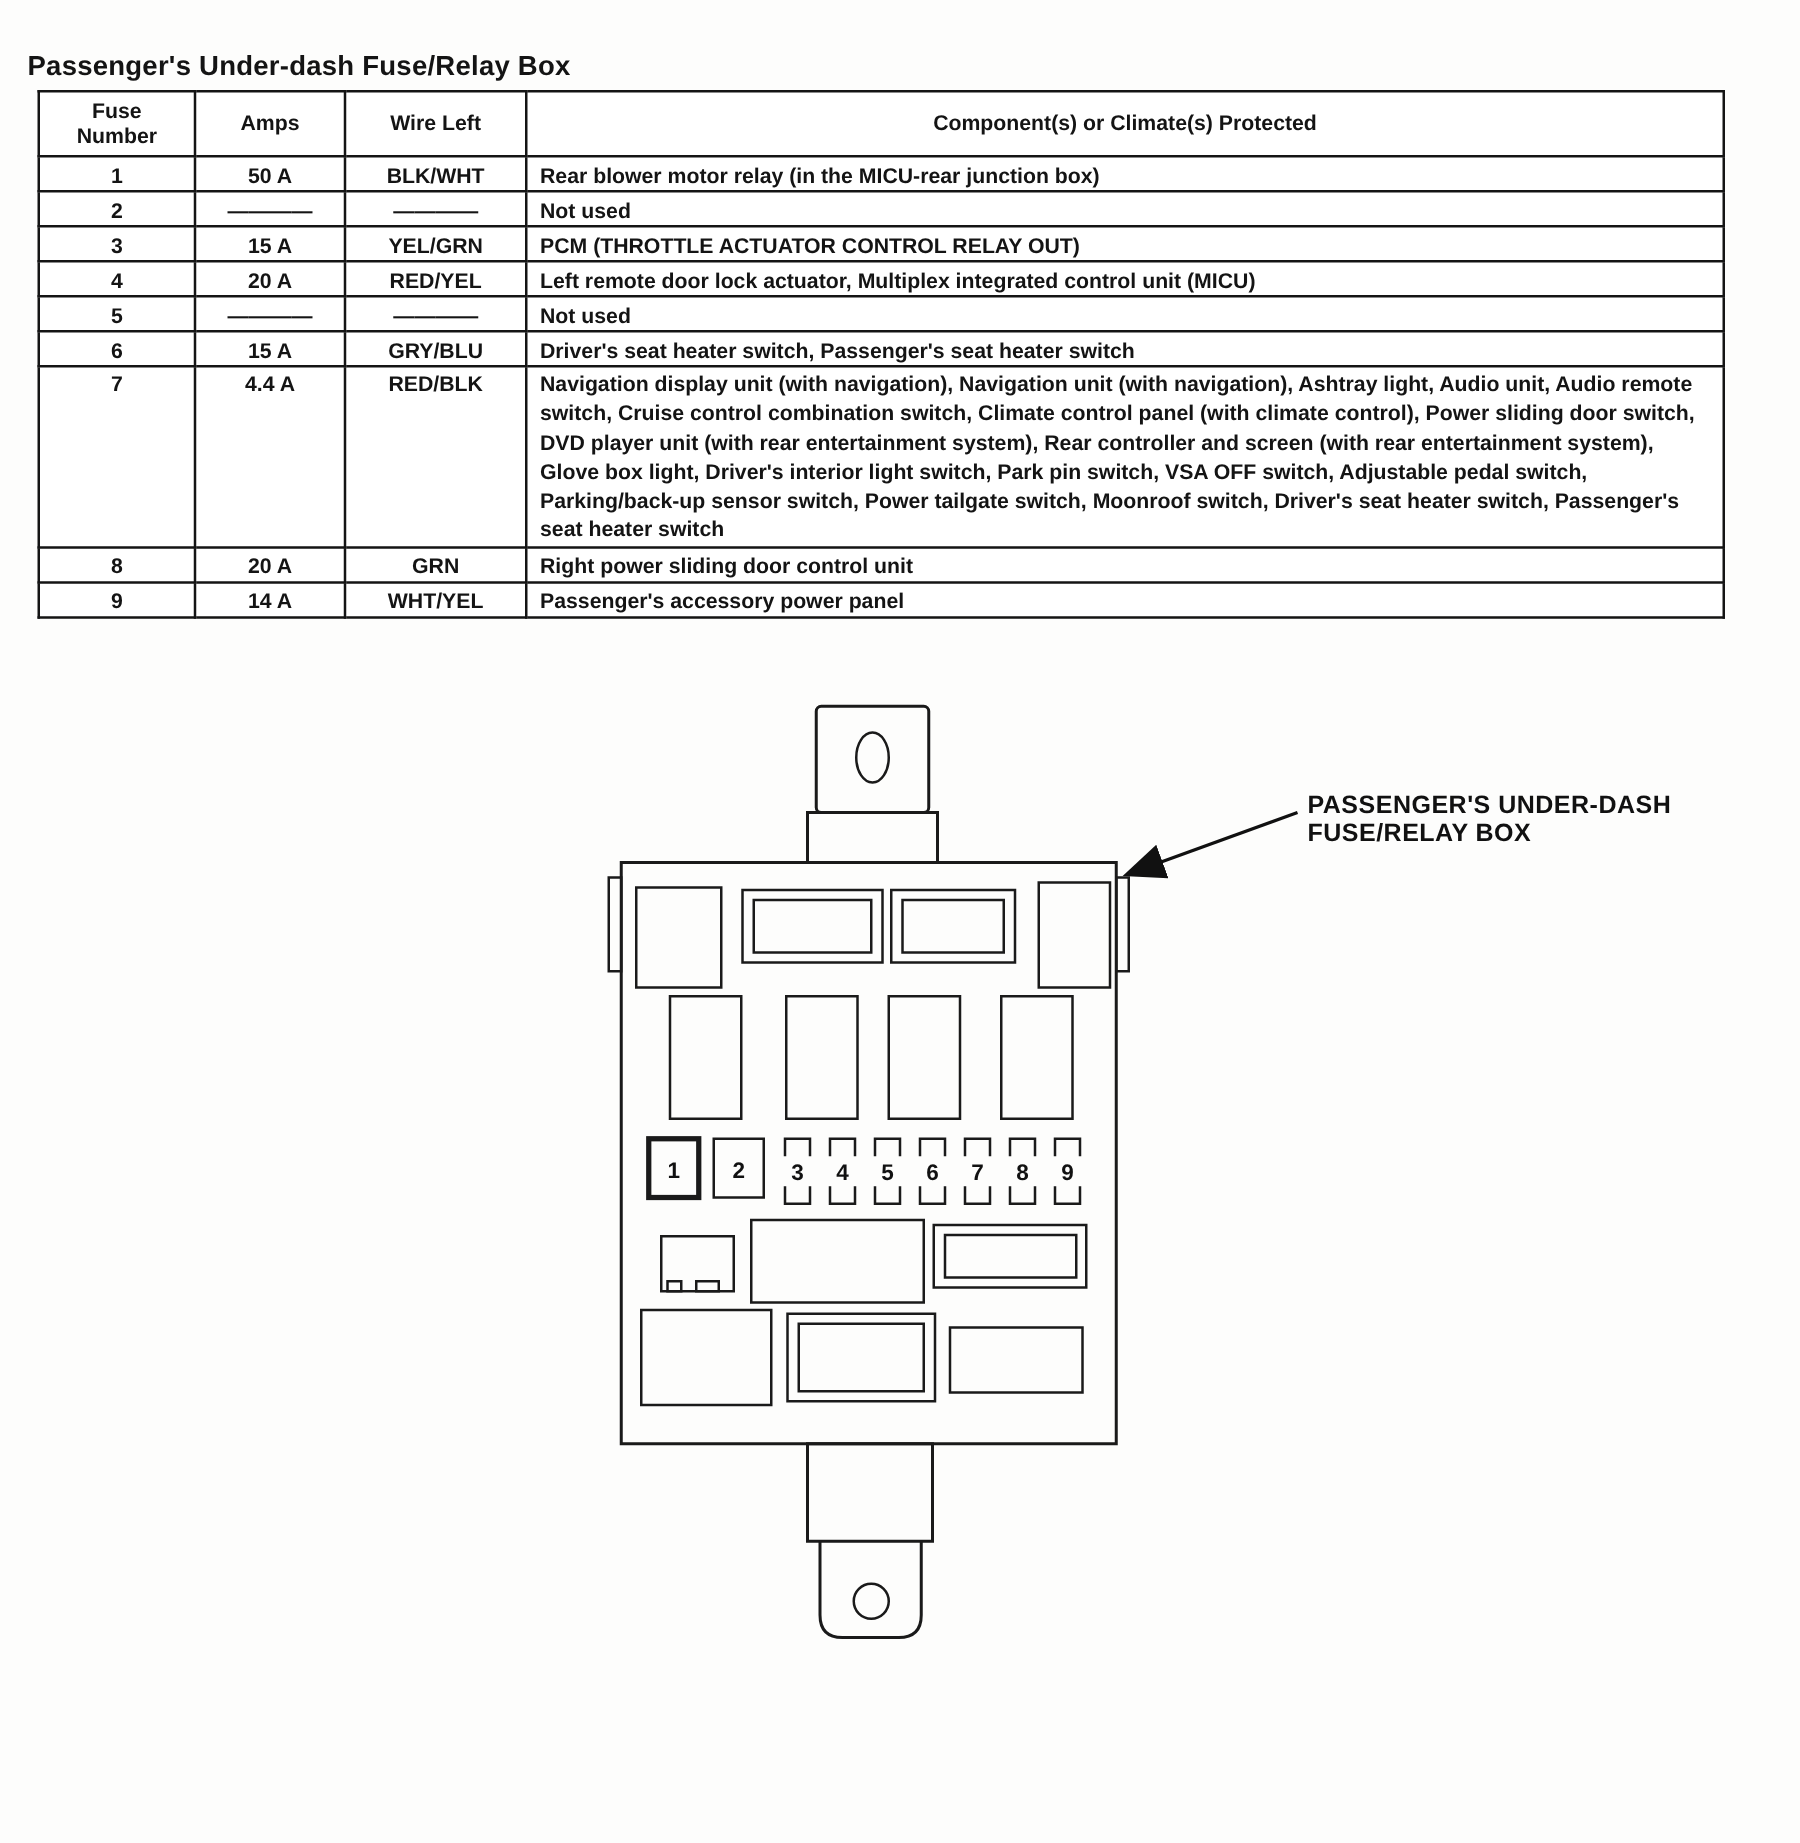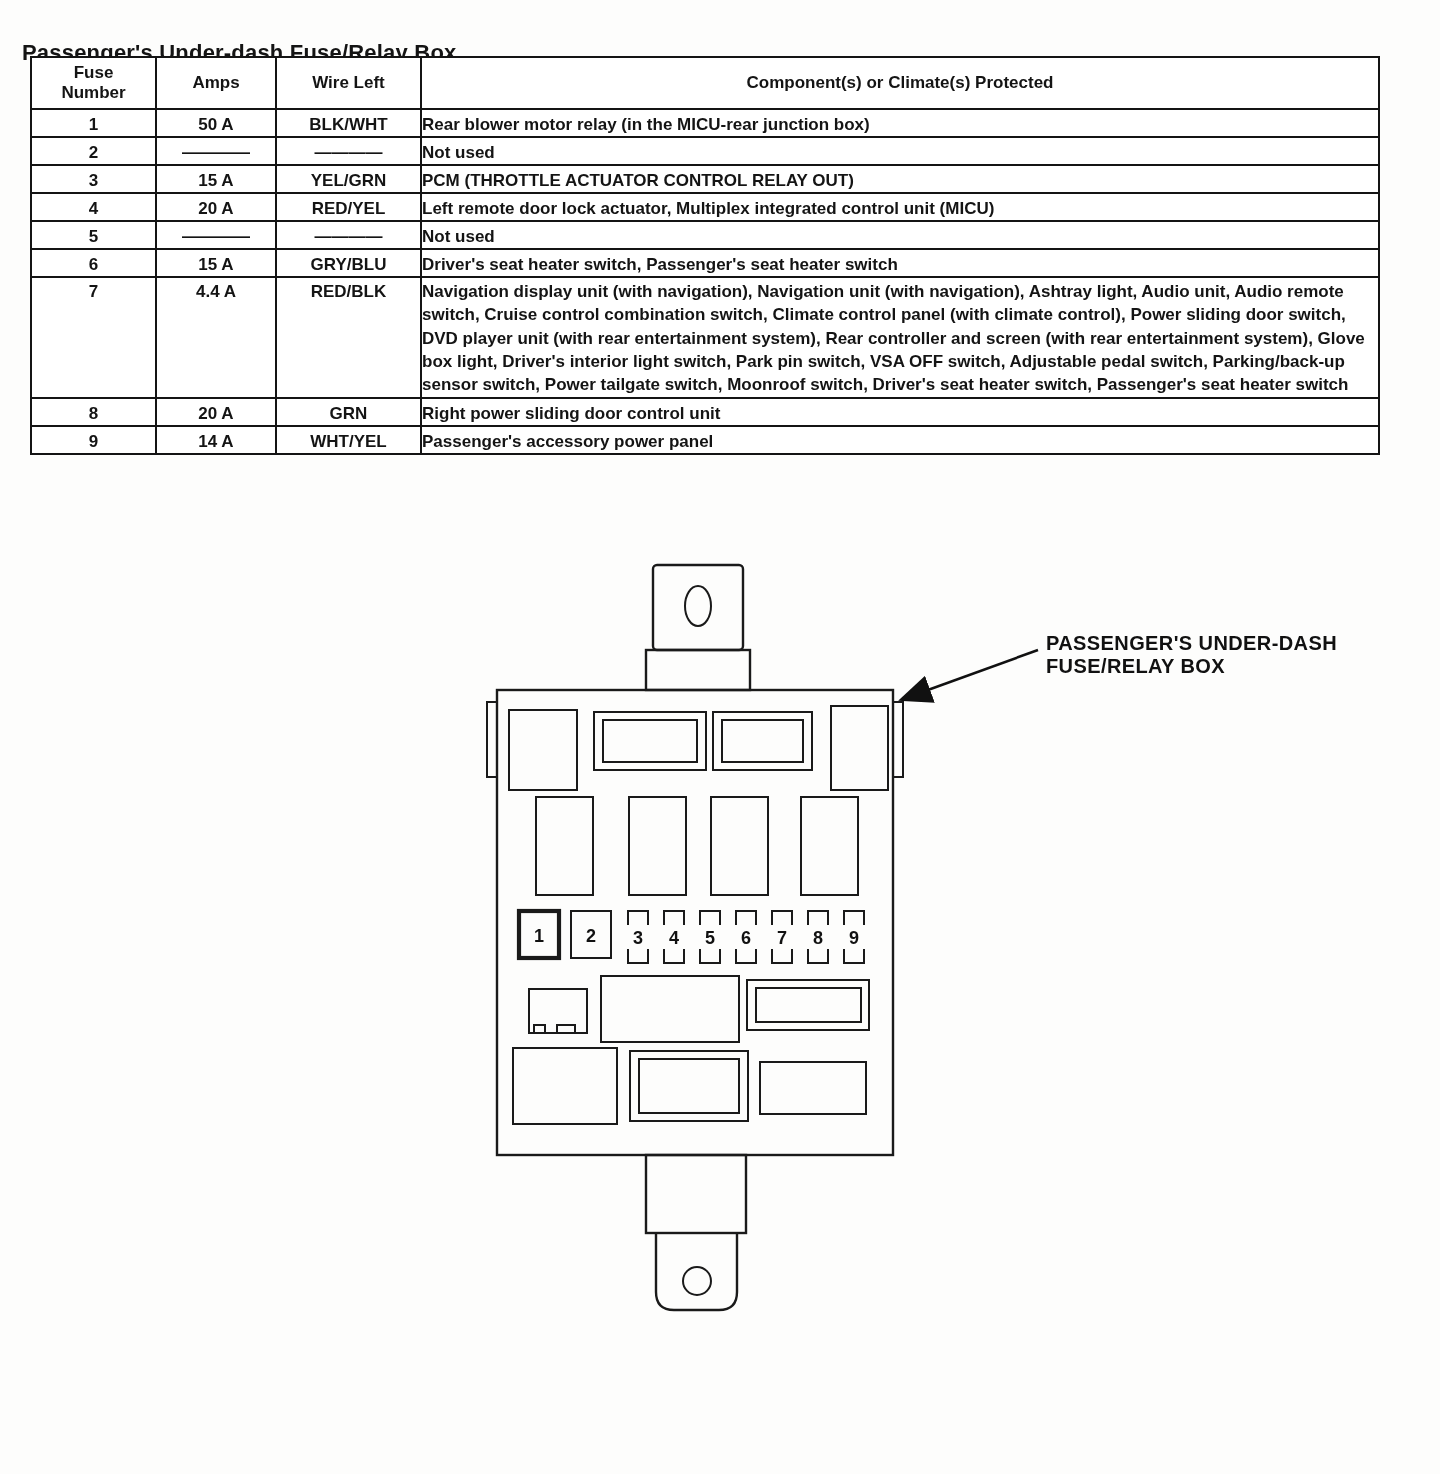--- a/index.html
+++ b/index.html
@@ -20,21 +20,21 @@
     font-size: 22px;
     font-weight: bold;
     letter-spacing: 0.2px;
     margin-top: 20px;
   }
 
   
   #fuse-table-wrap {
     position: absolute;
     left: 30px;
-    top: 56px;
+    top: 72px;
     width: 1348px;
   }
   table.fuse-table {
     border-collapse: collapse;
     width: 1348px;
     table-layout: fixed;
     background: #fff;
   }
   .fuse-table th, .fuse-table td {
     border: 2px solid #141414;
@@ -51,21 +51,21 @@
     line-height: 1.15;
   }
   .fuse-table td {
     font-weight: bold;
     vertical-align: bottom;
     padding: 0 8px 1px 8px;
     line-height: 1.2;
   }
   .fuse-table td.center { text-align: center; }
   .fuse-table tr.single td { height: 25px; }
-  .fuse-table td.component { text-align: left; padding-left: 0; }
+  .fuse-table td.component { text-align: left; padding-left: 10px; }
   .fuse-table tr.tall td {
     vertical-align: top;
     padding-top: 2px;
     line-height: 1.37;
   }
   col.c-fuse { width: 125px; }
   col.c-amps { width: 120px; }
   col.c-wire { width: 145px; }
   col.c-comp { width: 958px; }
 

